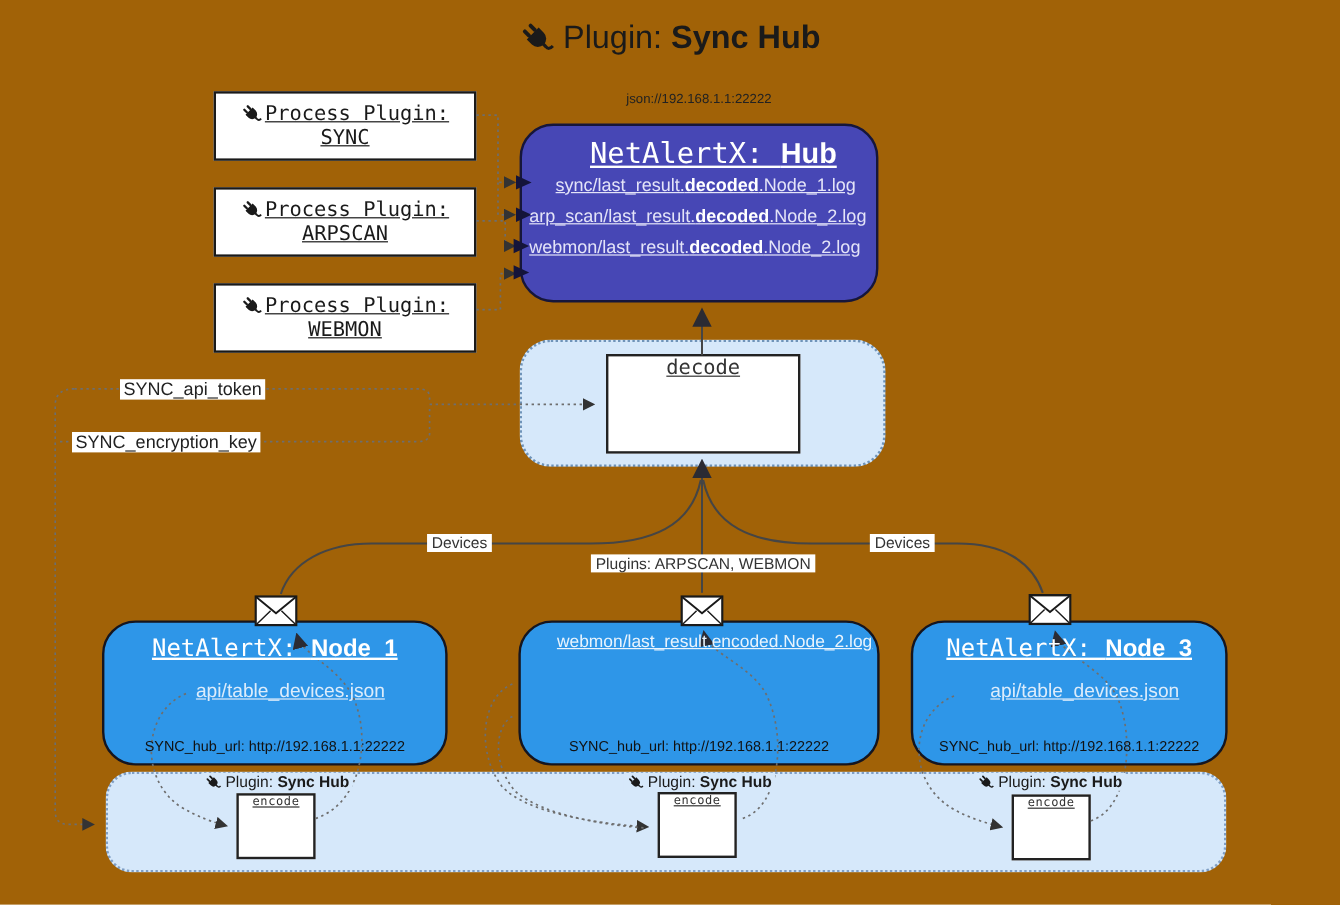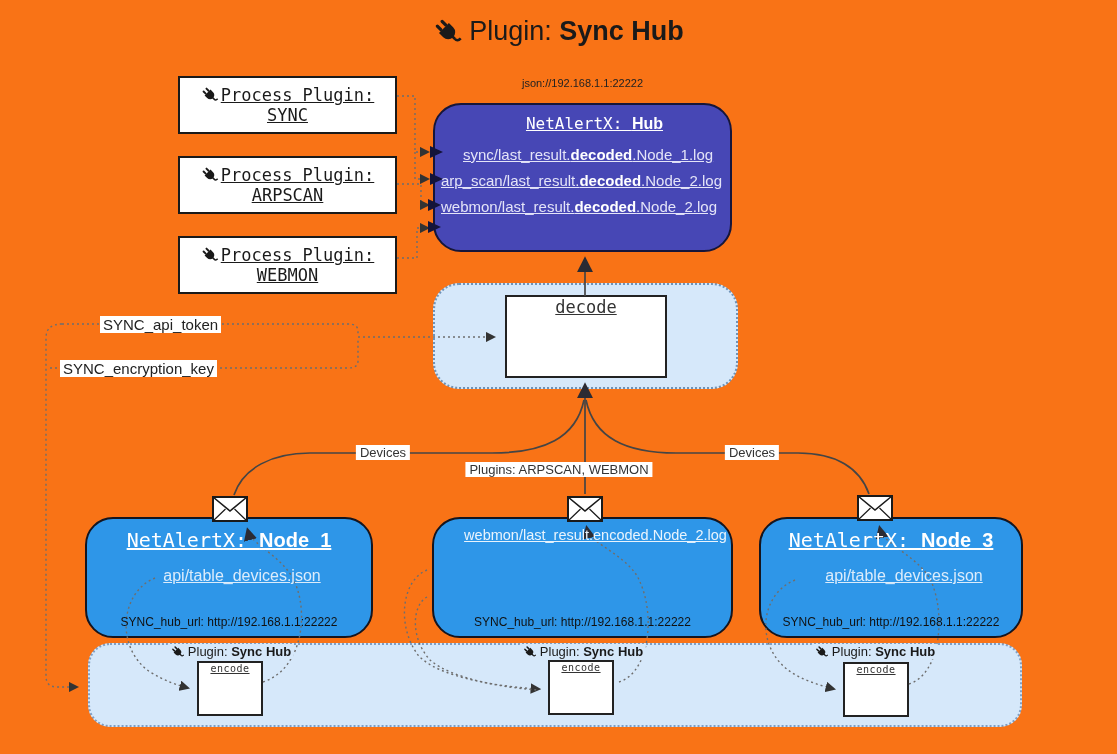--- a/index.html
+++ b/index.html
@@ -1,19 +1,19 @@
 <!DOCTYPE html>
 <html><head>
 <meta charset="utf-8">
 <style>
   * { box-sizing: border-box; margin: 0; padding: 0; }
   html,body { background:#fff; }
   .canvas {
     position: relative; width: 1117px; height: 754px; overflow: hidden;
-    background: #f97316; font-family: "Liberation Sans", sans-serif; color:#1a1a1a;
+    background: #a16207; font-family: "Liberation Sans", sans-serif; color:#1a1a1a;
   }
   .abs { position:absolute; }
   .t { position:relative; z-index:3;text-decoration:underline; }
 
   
   .page-title { left:0; top:16px; width:100%; text-align:center; font-size:27px; z-index:3;
                 display:flex; justify-content:center; align-items:center; gap:6px; }
   .page-title .bld { font-weight:bold; }
   .plug-lg { width:30px; height:30px; }
   .plug-sm { width:18px; height:18px; }
@@ -23,21 +23,21 @@
   .process-box { left:178px; width:219px; height:58px; background:#fff; border:2px solid #1a1a1a;
                  display:flex; flex-direction:column; align-items:center; justify-content:center;
                  font-family:"DejaVu Sans Mono", monospace; font-size:17px; }
   .process-box .row1 { display:flex; align-items:center; gap:2px; }
   .pb1 { top:76px; } .pb2 { top:156px; } .pb3 { top:236px; }
 
   
   .hub-url { left:433px; top:77px; width:299px; text-align:center; font-size:11px; color:#222; z-index:3; }
   .hub { left:433px; top:103px; width:299px; height:149px; background:#4747B5;
          border:2px solid #16163a; border-radius:28px; color:#fff; }
-  .hub-title { text-align:center; margin-top:9px; font-size:16px; height:28px;margin-left:24px; }
+  .hub-title { text-align:center; margin-top:9px; font-size:24px; height:28px;margin-left:24px; }
   .hub-log { font-size:15px; color:#e4e4f8; height:26px; line-height:26px; padding-left:6px;
              white-space:nowrap; }
   .hub-log b { color:#ffffff; }
   .hub-log.pad { padding-left:28px; }
   .mono { font-family:"DejaVu Sans Mono", monospace; font-weight:normal; }
   .bld  { font-weight:bold; font-family:"Liberation Sans", sans-serif; }
 
   
   .decode-panel { left:433px; top:283px; width:305px; height:106px; background:#D6E8FA;
                   border:2px dotted #6f93b8; border-radius:26px; }
@@ -45,21 +45,21 @@
            font-family:"DejaVu Sans Mono", monospace; color:#333; }
   .decode-box { left:505px; top:295px; width:162px; height:83px; font-size:17px; }
 
   
   .secret { z-index:3; font-size:15px; color:#222; background:#fff; padding:0 3px; white-space:nowrap; }
   .sec1 { left:100px; top:316px; } .sec2 { left:60px; top:360px; }
 
   
   .lbl { z-index:3; font-size:13px; color:#333; background:#fff; padding:0 4px; white-space:nowrap;
          transform:translateX(-50%); }
-  .dev-l { left:383px; top:445px; } .dev-r { left:752px; top:445px; } .plg-m { left:559px; top:462px; }
+  .dev-l { left:383px; top:445px; } .dev-r { left:752px; top:445px; } .plg-m { left:586px; top:462px; }
 
   
   .node { top:517px; height:121px; background:#2E96E8; border:2px solid #15151f; border-radius:28px; color:#fff; }
   .node1 { left:85px;  width:288px; } .node2 { left:432px; width:301px; } .node3 { left:759px; width:264px; }
   .node-title { text-align:center; margin-top:9px; font-size:20px; white-space:nowrap; }
   .node-file { text-align:center; font-size:16px; color:#dcecfb; margin-top:15px; white-space:nowrap;padding-left:26px; }
   .node2 .node-file { font-size:14.5px; margin-top:8px; color:#e9f4fd; }
   .node2 .node-file + .node-file { margin-top:7px; }
   .node-url { position:absolute; bottom:7px; left:0; width:100%; text-align:center; font-size:12px;
               color:#111; z-index:3; white-space:nowrap; }

